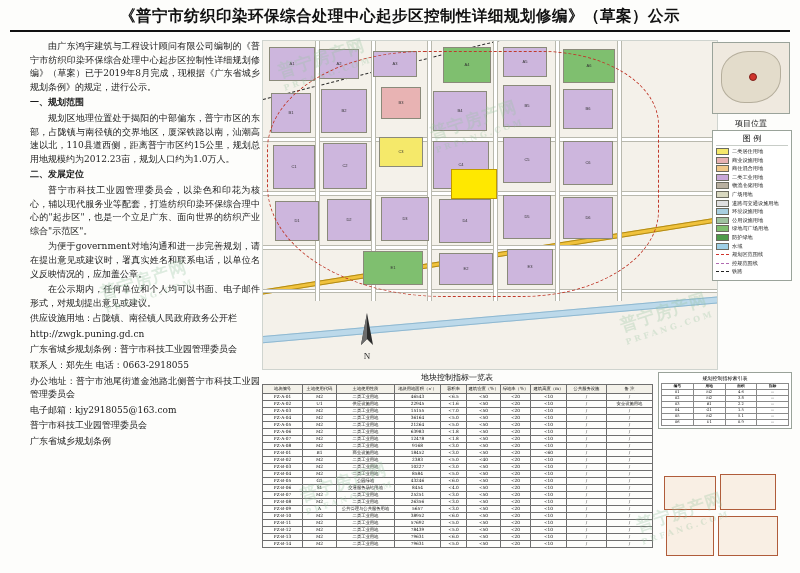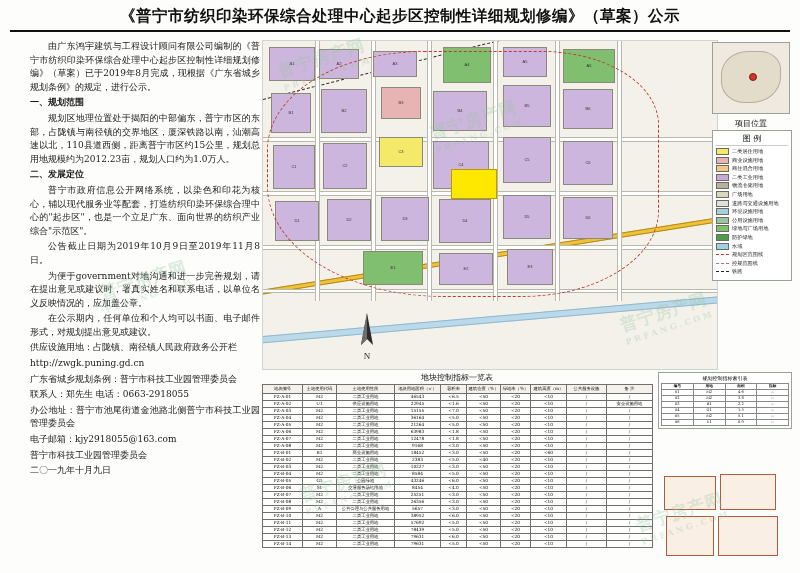--- a/index.html
+++ b/index.html
@@ -287,32 +287,31 @@
   <div class="title-bar">
     <div class="title">《普宁市纺织印染环保综合处理中心起步区控制性详细规划修编》（草案）公示</div>
   </div>
   <div class="title-rule"></div>
 
   <div class="text-col">
     <p class="indent2">由广东鸿宇建筑与工程设计顾问有限公司编制的《普宁市纺织印染环保综合处理中心起步区控制性详细规划修编》（草案）已于2019年8月完成，现根据《广东省城乡规划条例》的规定，进行公示。</p>
     <p class="sec-head">一、规划范围</p>
     <p class="indent2">规划区地理位置处于揭阳的中部偏东，普宁市区的东部，占陇镇与南径镇的交界地区，厦深铁路以南，汕潮高速以北，110县道西侧，距离普宁市区约15公里，规划总用地规模约为2012.23亩，规划人口约为1.0万人。</p>
     <p class="sec-head">二、发展定位</p>
-    <p class="indent2">普宁市政府信息公开网络系统，以染色和印花为核心，辅以现代服务业等配套，打造纺织印染环保综合理中心的"起步区"，也是一个立足广东、面向世界的纺织产业综合"示范区"。</p>
-    <p class="indent2">公告截止日期为2019年10月9日至2019年11月8日。</p>
+    <p class="indent2">普宁市科技工业园管理委员会，以染色和印花为核心，辅以现代服务业等配套，打造纺织印染环保综合理中心的"起步区"，也是一个立足广东、面向世界的纺织产业综合"示范区"。</p>
     <p class="indent2">为便于government对地沟通和进一步完善规划，请在提出意见或建议时，署真实姓名和联系电话，以单位名义反映情况的，应加盖公章。</p>
     <p class="indent2">在公示期内，任何单位和个人均可以书面、电子邮件形式，对规划提出意见或建议。</p>
     <p>供应设施用地：占陇镇、南径镇人民政府政务公开栏</p>
     <p class="link">http://zwgk.puning.gd.cn</p>
     <p>广东省城乡规划条例：普宁市科技工业园管理委员会</p>
     <p>联系人：郑先生 电话：0663-2918055</p>
     <p>办公地址：普宁市池尾街道金池路北侧普宁市科技工业园管理委员会</p>
     <p>电子邮箱：kjy2918055@163.com</p>
     <p class="sign">普宁市科技工业园管理委员会</p>
-    <p class="sign">二〇一九年十月九日</p>
+    <p class="sign">广东省城乡规划条例</p>
   </div>
 
   <div class="map-wrap">
     <div class="map-bg"></div>
 
     <div class="rail" style="left:0px; top:58px; width:470px; transform:rotate(-14deg);"></div>
 
     <div class="hiway" style="left:-10px; top:250px; width:480px; height:5px; transform:rotate(-9deg);"></div>
 
     <div class="river" style="left:-10px; top:296px; width:480px; height:7px; transform:rotate(-5deg);"></div>

